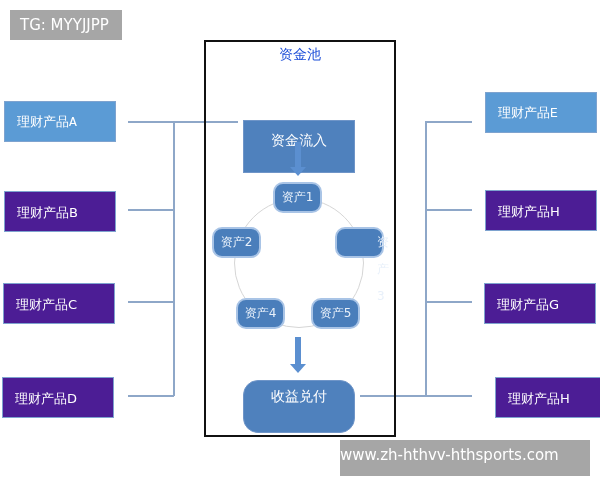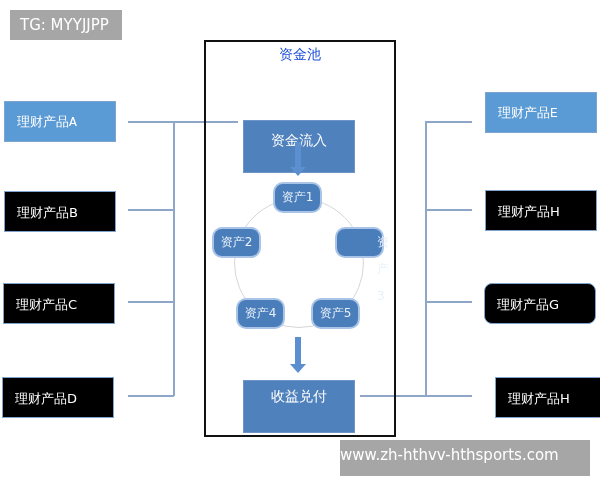--- a/index.html
+++ b/index.html
@@ -2,21 +2,21 @@
 <html><head>
 <meta charset="utf-8">
 <style>
   html, body { margin:0; padding:0; background:#ffffff; }
   body { width:600px; height:480px; position:relative; overflow:hidden;
          font-family:"DejaVu Sans","Liberation Sans",sans-serif; }
   .prod { position:absolute; width:112px; height:41px; box-sizing:border-box;
           color:#ffffff; font-size:13px; line-height:41px; padding-left:12px;
           border:1px solid #7ea3cf; }
   .prod.light { background:#5b9bd5;font-family:Liberation Mono, monospace; }
-  .prod.dark { background:#000000; }
+  .prod.dark { background:#4c1d95; }
   .line { position:absolute; background:#8ea7c8; }
   .pool { position:absolute; left:204px; top:40px; width:192px; height:397px;
           border:2px solid #111111; box-sizing:border-box; }
   .pool-title { position:absolute; left:204px; top:46px; width:192px; text-align:center;
                 font-size:14px; color:#1d4ed8; }
   .core { position:absolute; background:#4f81bd; color:#fff; font-size:14px;
           text-align:center; box-sizing:border-box; border:1px solid #6f95c8; }
   .asset { position:absolute; width:49px; height:31px; background:#4a7ebb;
            border:2px solid #a9c4e6; border-radius:10px; box-sizing:border-box;
            color:#e8f0fa; font-size:12px; line-height:27px; text-align:center; }
@@ -39,21 +39,21 @@
 <div class="prod dark" style="left:2px;top:377px;">理财产品D</div>
 
 <div class="line" style="left:173px;top:122px;width:2px;height:274px;"></div>
 <div class="line" style="left:128px;top:121px;width:110px;height:2px;"></div>
 <div class="line" style="left:128px;top:209px;width:46px;height:2px;"></div>
 <div class="line" style="left:128px;top:301px;width:46px;height:2px;"></div>
 <div class="line" style="left:128px;top:395px;width:46px;height:2px;"></div>
 
 <div class="prod light" style="left:485px;top:92px;">理财产品E</div>
 <div class="prod dark" style="left:485px;top:190px;">理财产品H</div>
-<div class="prod dark" style="left:484px;top:283px;border-radius:8px;">理财产品G</div>
+<div class="prod dark" style="left:484px;top:283px;">理财产品G</div>
 <div class="prod dark" style="left:483px;top:377px;margin-left:12px;">理财产品H</div>
 
 <div class="line" style="left:425px;top:121px;width:2px;height:275px;"></div>
 <div class="line" style="left:425px;top:121px;width:47px;height:2px;"></div>
 <div class="line" style="left:425px;top:209px;width:47px;height:2px;"></div>
 <div class="line" style="left:425px;top:301px;width:47px;height:2px;"></div>
 <div class="line" style="left:360px;top:395px;width:112px;height:2px;"></div>
 
 <div class="pool"></div>
 <div class="pool-title">资金池</div>
@@ -66,15 +66,15 @@
 <div class="ring"></div>
 <div class="asset" style="left:273px;top:182px;">资产1</div>
 <div class="asset" style="left:212px;top:227px;">资产2</div>
 <div class="asset" style="left:335px;top:227px;padding-left:40px;">资产3</div>
 <div class="asset" style="left:236px;top:298px;">资产4</div>
 <div class="asset" style="left:311px;top:298px;">资产5</div>
 
 <div class="arrow-shaft" style="left:295px;top:337px;height:28px;"></div>
 <div class="arrow-head" style="left:290px;top:364px;"></div>
 
-<div class="core" style="left:243px;top:380px;width:112px;height:53px;line-height:30px;">收益兑付</div>
+<div class="core" style="left:243px;top:380px;width:112px;height:53px;line-height:30px;border-radius:15px;">收益兑付</div>
 
 <div class="wm" style="left:340px;top:440px;width:250px;height:36px;line-height:30px;text-align:left;">www.zh-hthvv-hthsports.com</div>
 
 </body></html>

